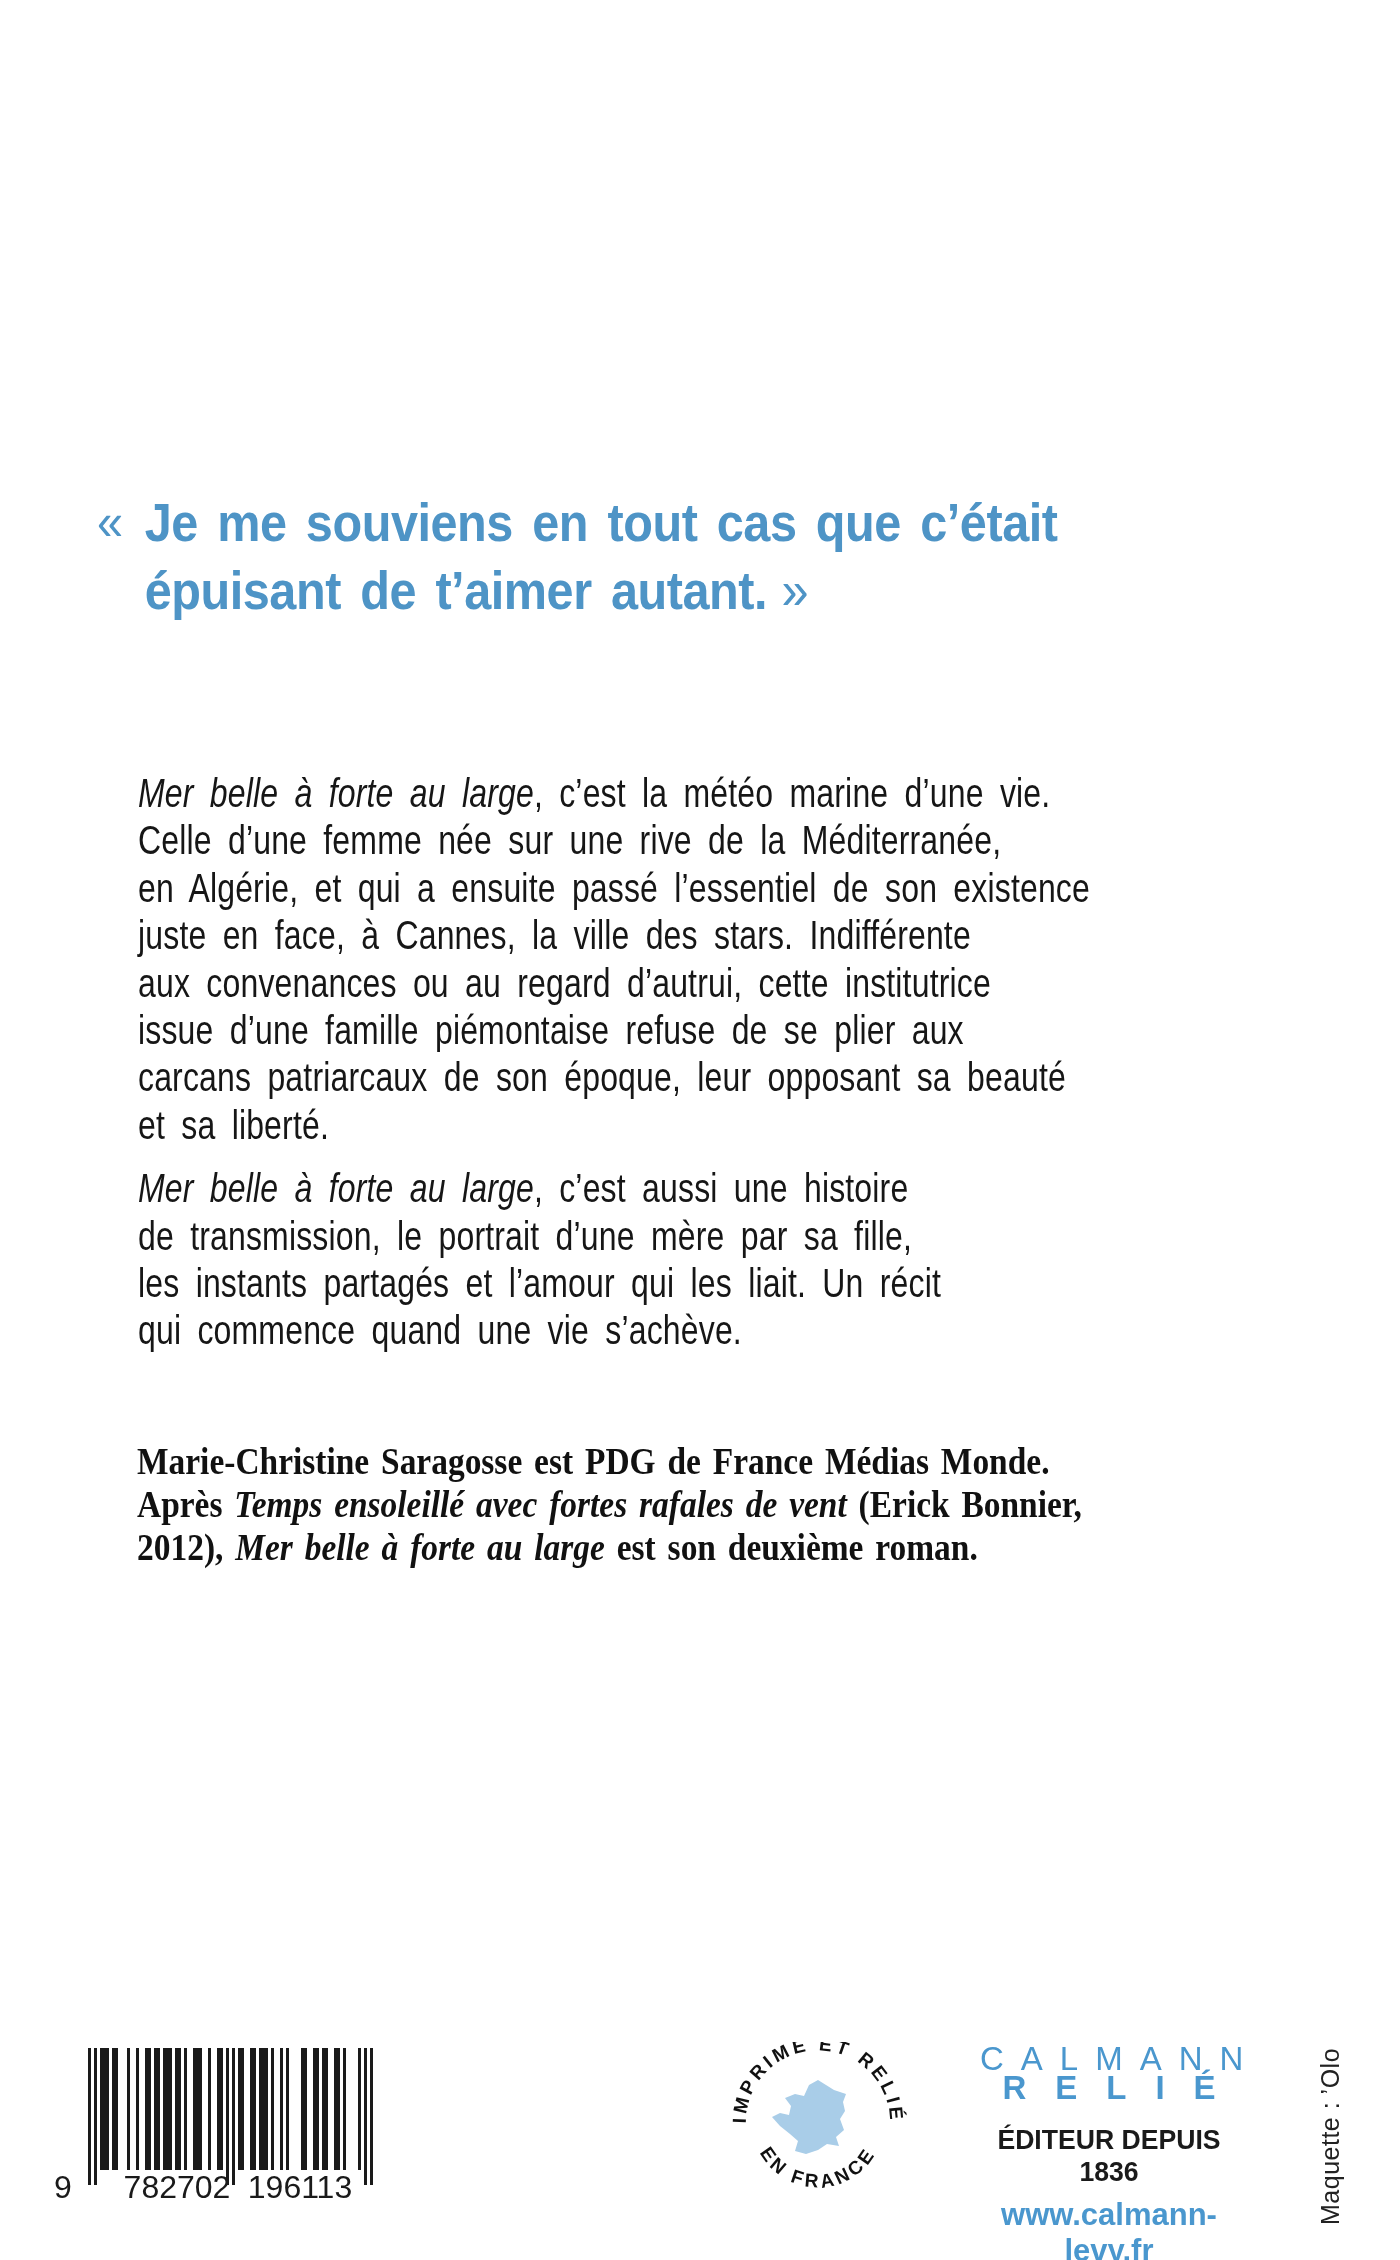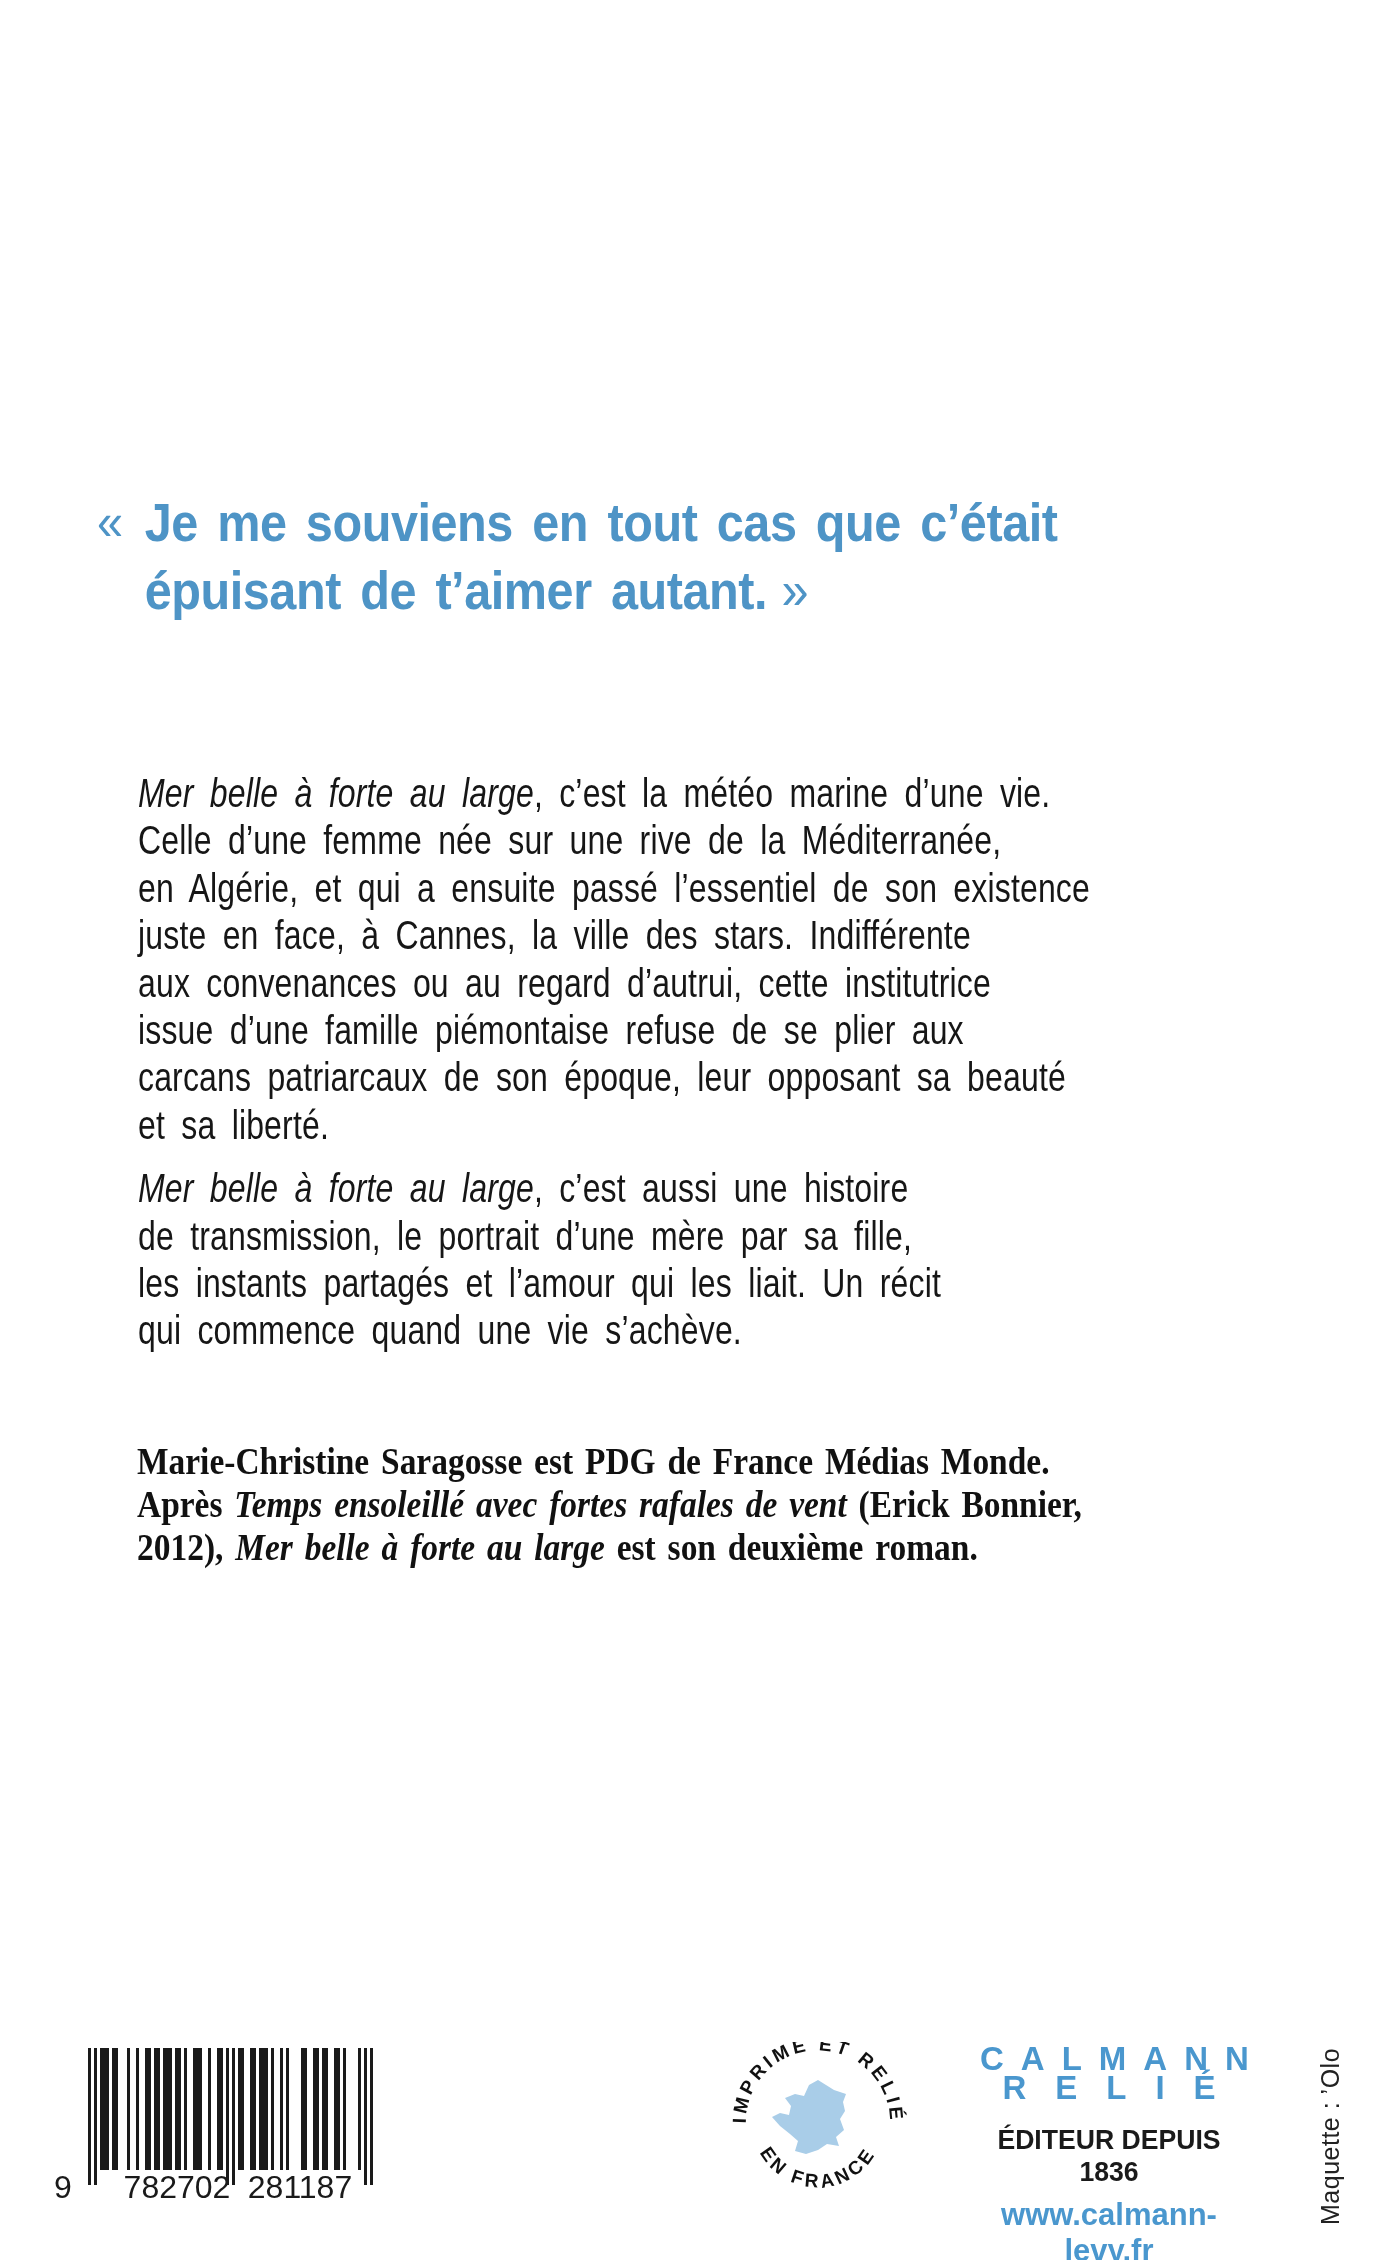--- a/index.html
+++ b/index.html
@@ -45,21 +45,21 @@
   
   .isbn-block{position:absolute;left:397px;top:2046px;font-size:29px;line-height:33px;color:#1a1a1a;}
   .price-block{position:absolute;left:397px;top:2148px;font-size:29px;line-height:32px;color:#1a1a1a;}
 
   
   .stamp{position:absolute;left:720px;top:2042px;}
   .stamp text{font-family:"Liberation Sans",sans-serif;font-size:19px;font-weight:700;fill:#111;letter-spacing:3.5px;}
 
   
   .publisher{position:absolute;left:980px;top:2040px;width:258px;text-align:center;}
-  .pub-line1{font-size:33px;font-weight:700;letter-spacing:17px;margin-right:-17px;}
+  .pub-line1{font-size:33px;font-weight:400;letter-spacing:17px;margin-right:-17px;}
   .pub-line2{font-size:33px;font-weight:700;letter-spacing:29px;margin-right:-29px;margin-top:-9px;}
   .pub-tagline{margin-top:17px;font-size:28px;font-weight:700;color:#1a1a1a;letter-spacing:0;transform:scaleX(.95);transform-origin:center top;}
   .pub-site{margin-top:9px;font-size:31px;font-weight:700;}
 
   
   .credit{
     position:absolute;left:1316px;top:2030px;height:195px;
     writing-mode:vertical-rl;transform:rotate(180deg);
     font-size:25px;color:#222;letter-spacing:.5px;
   }
@@ -148,21 +148,21 @@
       <div class="bar" style="left: 237px; width: 3px; height: 122px;"></div>
       <div class="bar" style="left: 246px; width: 3px; height: 122px;"></div>
       <div class="bar" style="left: 249px; width: 3px; height: 122px;"></div>
       <div class="bar" style="left: 255px; width: 3px; height: 122px;"></div>
       <div class="bar" style="left: 270px; width: 3px; height: 122px;"></div>
       <div class="bar" style="left: 276px; width: 3px; height: 137px;"></div>
       <div class="bar" style="left: 282px; width: 3px; height: 137px;"></div>
     </div>
   <span class="bc-digit bc-d1">9</span>
   <span class="bc-digit bc-d2">782702</span>
-  <span class="bc-digit bc-d3">281187</span>
+  <span class="bc-digit bc-d3">196113</span>
 
 
   <svg class="stamp" width="196" height="162" viewBox="0 0 196 162">
     <defs>
       <path id="arcTop" d="M 30,104 A 72,72 0 1 1 166,104"></path>
       <path id="arcBottom" d="M 38,107 A 66,66 0 0 0 158,107"></path>
     </defs>
     <path d="M 98,38 L 106,43 L 114,48 L 126,52 L 123,60 L 125,69 L 120,77 L 124,88 L 116,95 L 119,104 L 107,102 L 98,108 L 86,112 L 75,109 L 78,99 L 70,92 L 60,84 L 52,75 L 60,71 L 69,73 L 71,64 L 65,56 L 75,52 L 84,54 L 89,43 Z" fill="#a9cde8"></path>
     <text text-anchor="middle">
       <textPath href="#arcTop" startOffset="50%">IMPRIMÉ ET RELIÉ</textPath>

